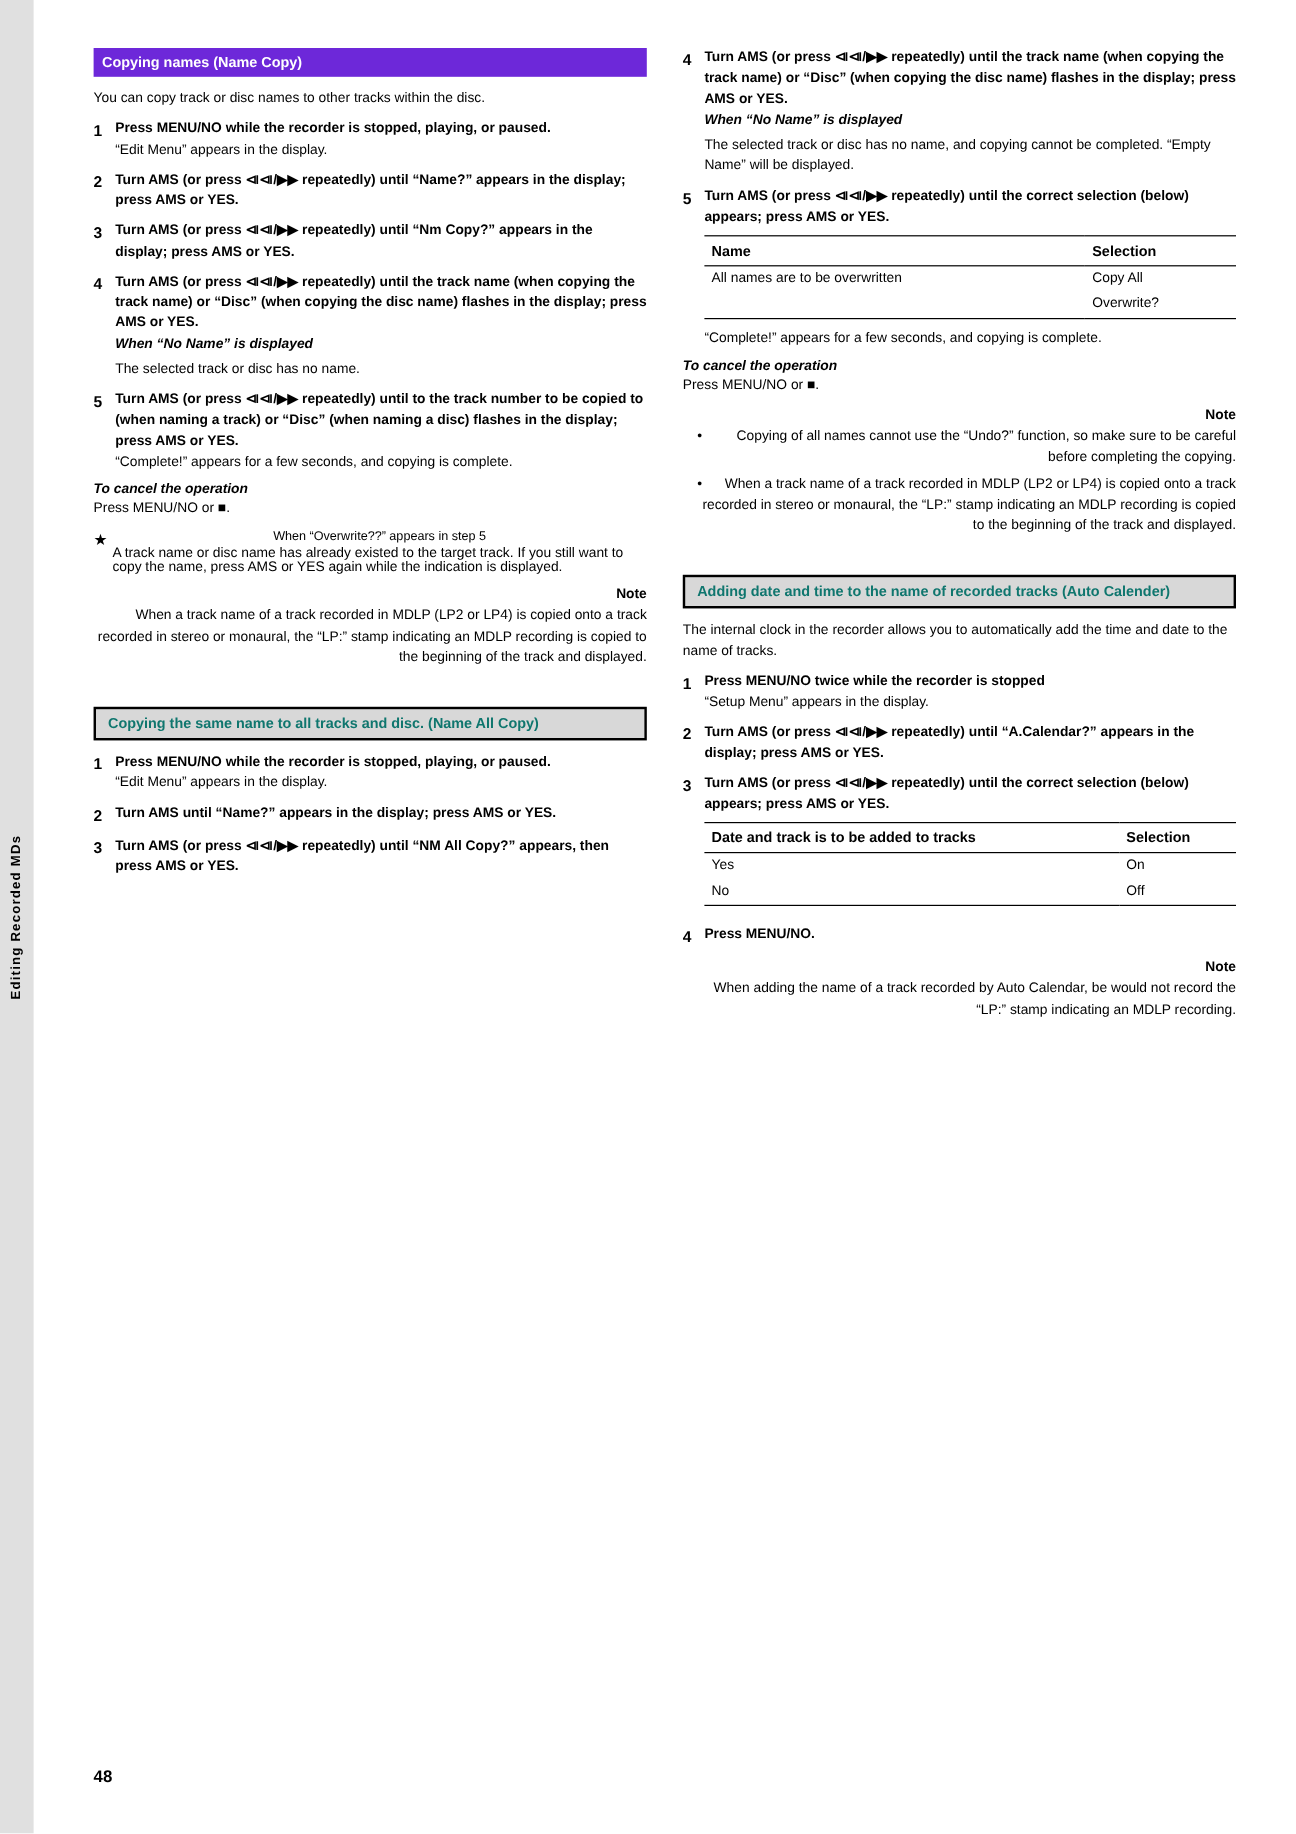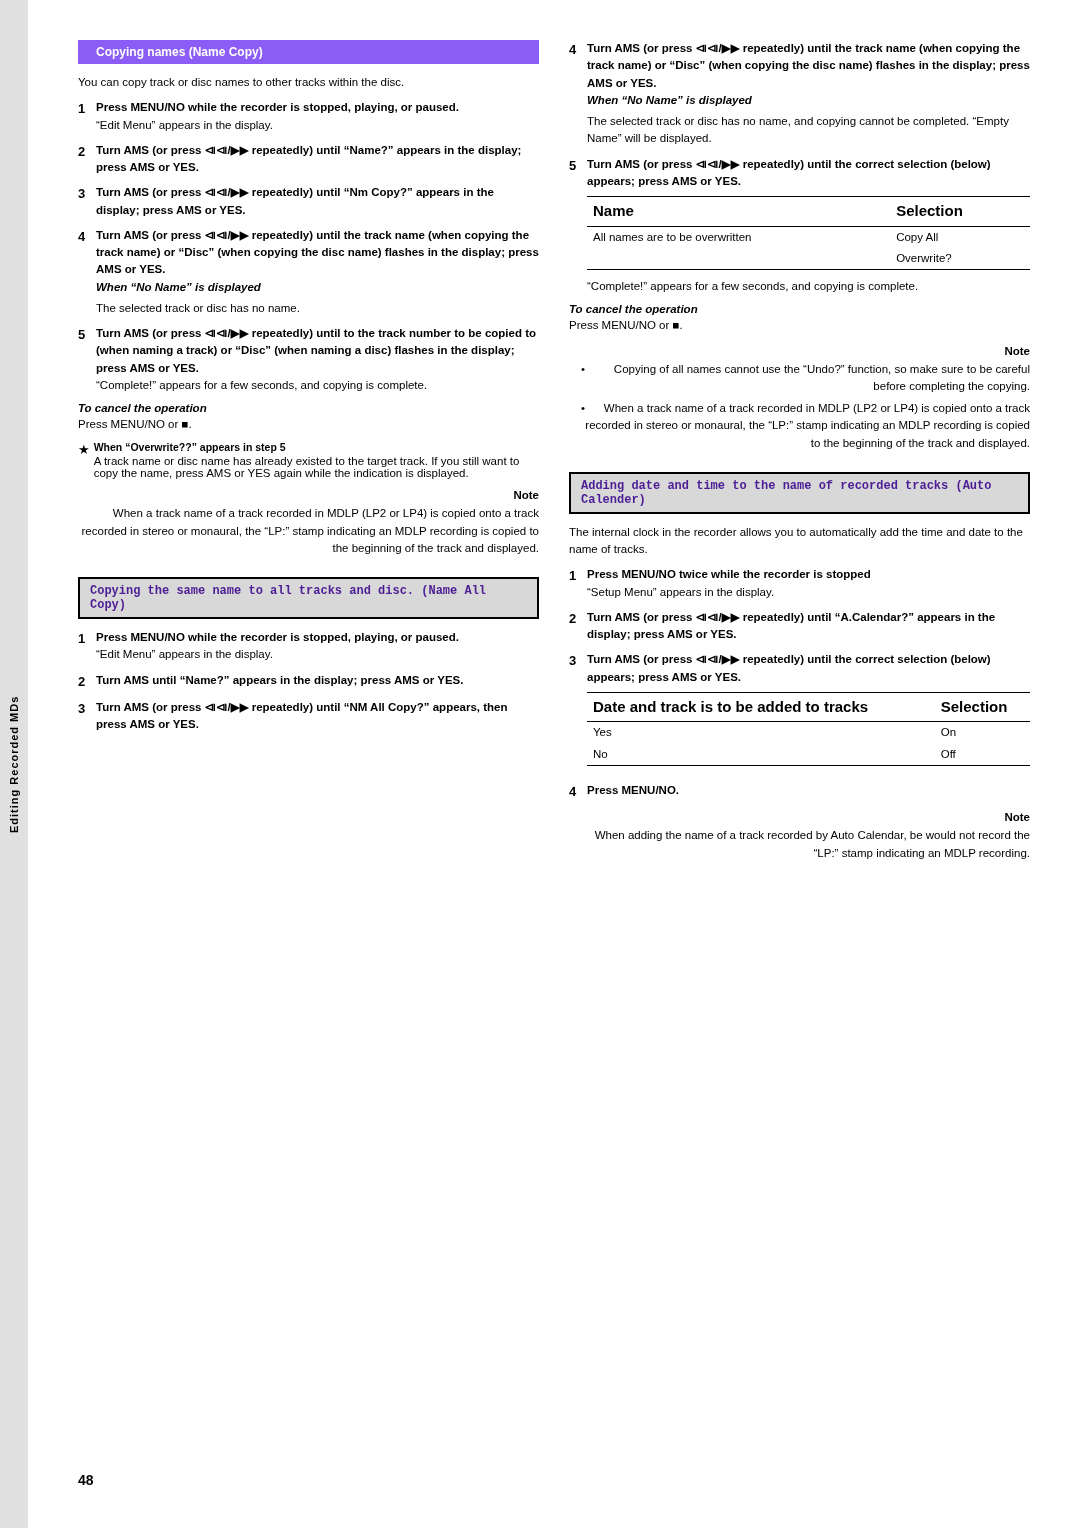--- a/index.html
+++ b/index.html
@@ -51,38 +51,38 @@
     }
     .col-left {
       flex: 1;
       max-width: 470px;
     }
     .col-right {
       flex: 1;
       max-width: 470px;
     }
     .section-header {
-      background: #8b5cf6;
+      background: #6d28d9;
       color: #fff;
       font-size: 12px;
       font-weight: bold;
-      padding: 5px 18px;
+      padding: 5px 7px;
       margin-bottom: 10px;
       font-family: Arial, Helvetica, sans-serif;
     }
     .section-header-outline {
       border: 2px solid #000;
-      color: #4c1d95;
+      color: #0f766e;
       background: #d8d8d8;
       font-size: 12px;
       font-weight: bold;
       padding: 5px 10px;
       margin-bottom: 10px;
-      margin-top: 20px;
-      font-family: Liberation Mono, monospace;
+      margin-top: 32px;
+      font-family: Liberation Sans, sans-serif;
     }
     p {
       margin-bottom: 8px;
       line-height: 1.5;
     }
     .step {
       display: flex;
       margin-bottom: 8px;
       line-height: 1.5;
     }
@@ -130,37 +130,38 @@
     }
     .tip-icon {
       font-size: 13px;
       margin-right: 4px;
       margin-top: 1px;
     }
     .tip-content {
       flex: 1;
     }
     .tip-title {
-      font-weight: bold;
+      font-weight: normal;
       font-size: 10.5px;
       margin-bottom: 2px;
+      text-align: center;
     }
     table.selection-table {
       width: 100%;
       border-collapse: collapse;
       margin-top: 6px;
       margin-bottom: 8px;
     }
     table.selection-table th {
       border-top: 1.5px solid #000;
       border-bottom: 1px solid #000;
       padding: 3px 6px;
       text-align: left;
       font-weight: bold;
-      font-size: 15px;
+      font-size: 12px;
     }
     table.selection-table td {
       padding: 2px 6px;
       font-size: 11.5px;
     }
     table.selection-table tr:last-child td {
       border-bottom: 1.5px solid #000;
     }
     .bottom-page-num {
       text-align: left;

